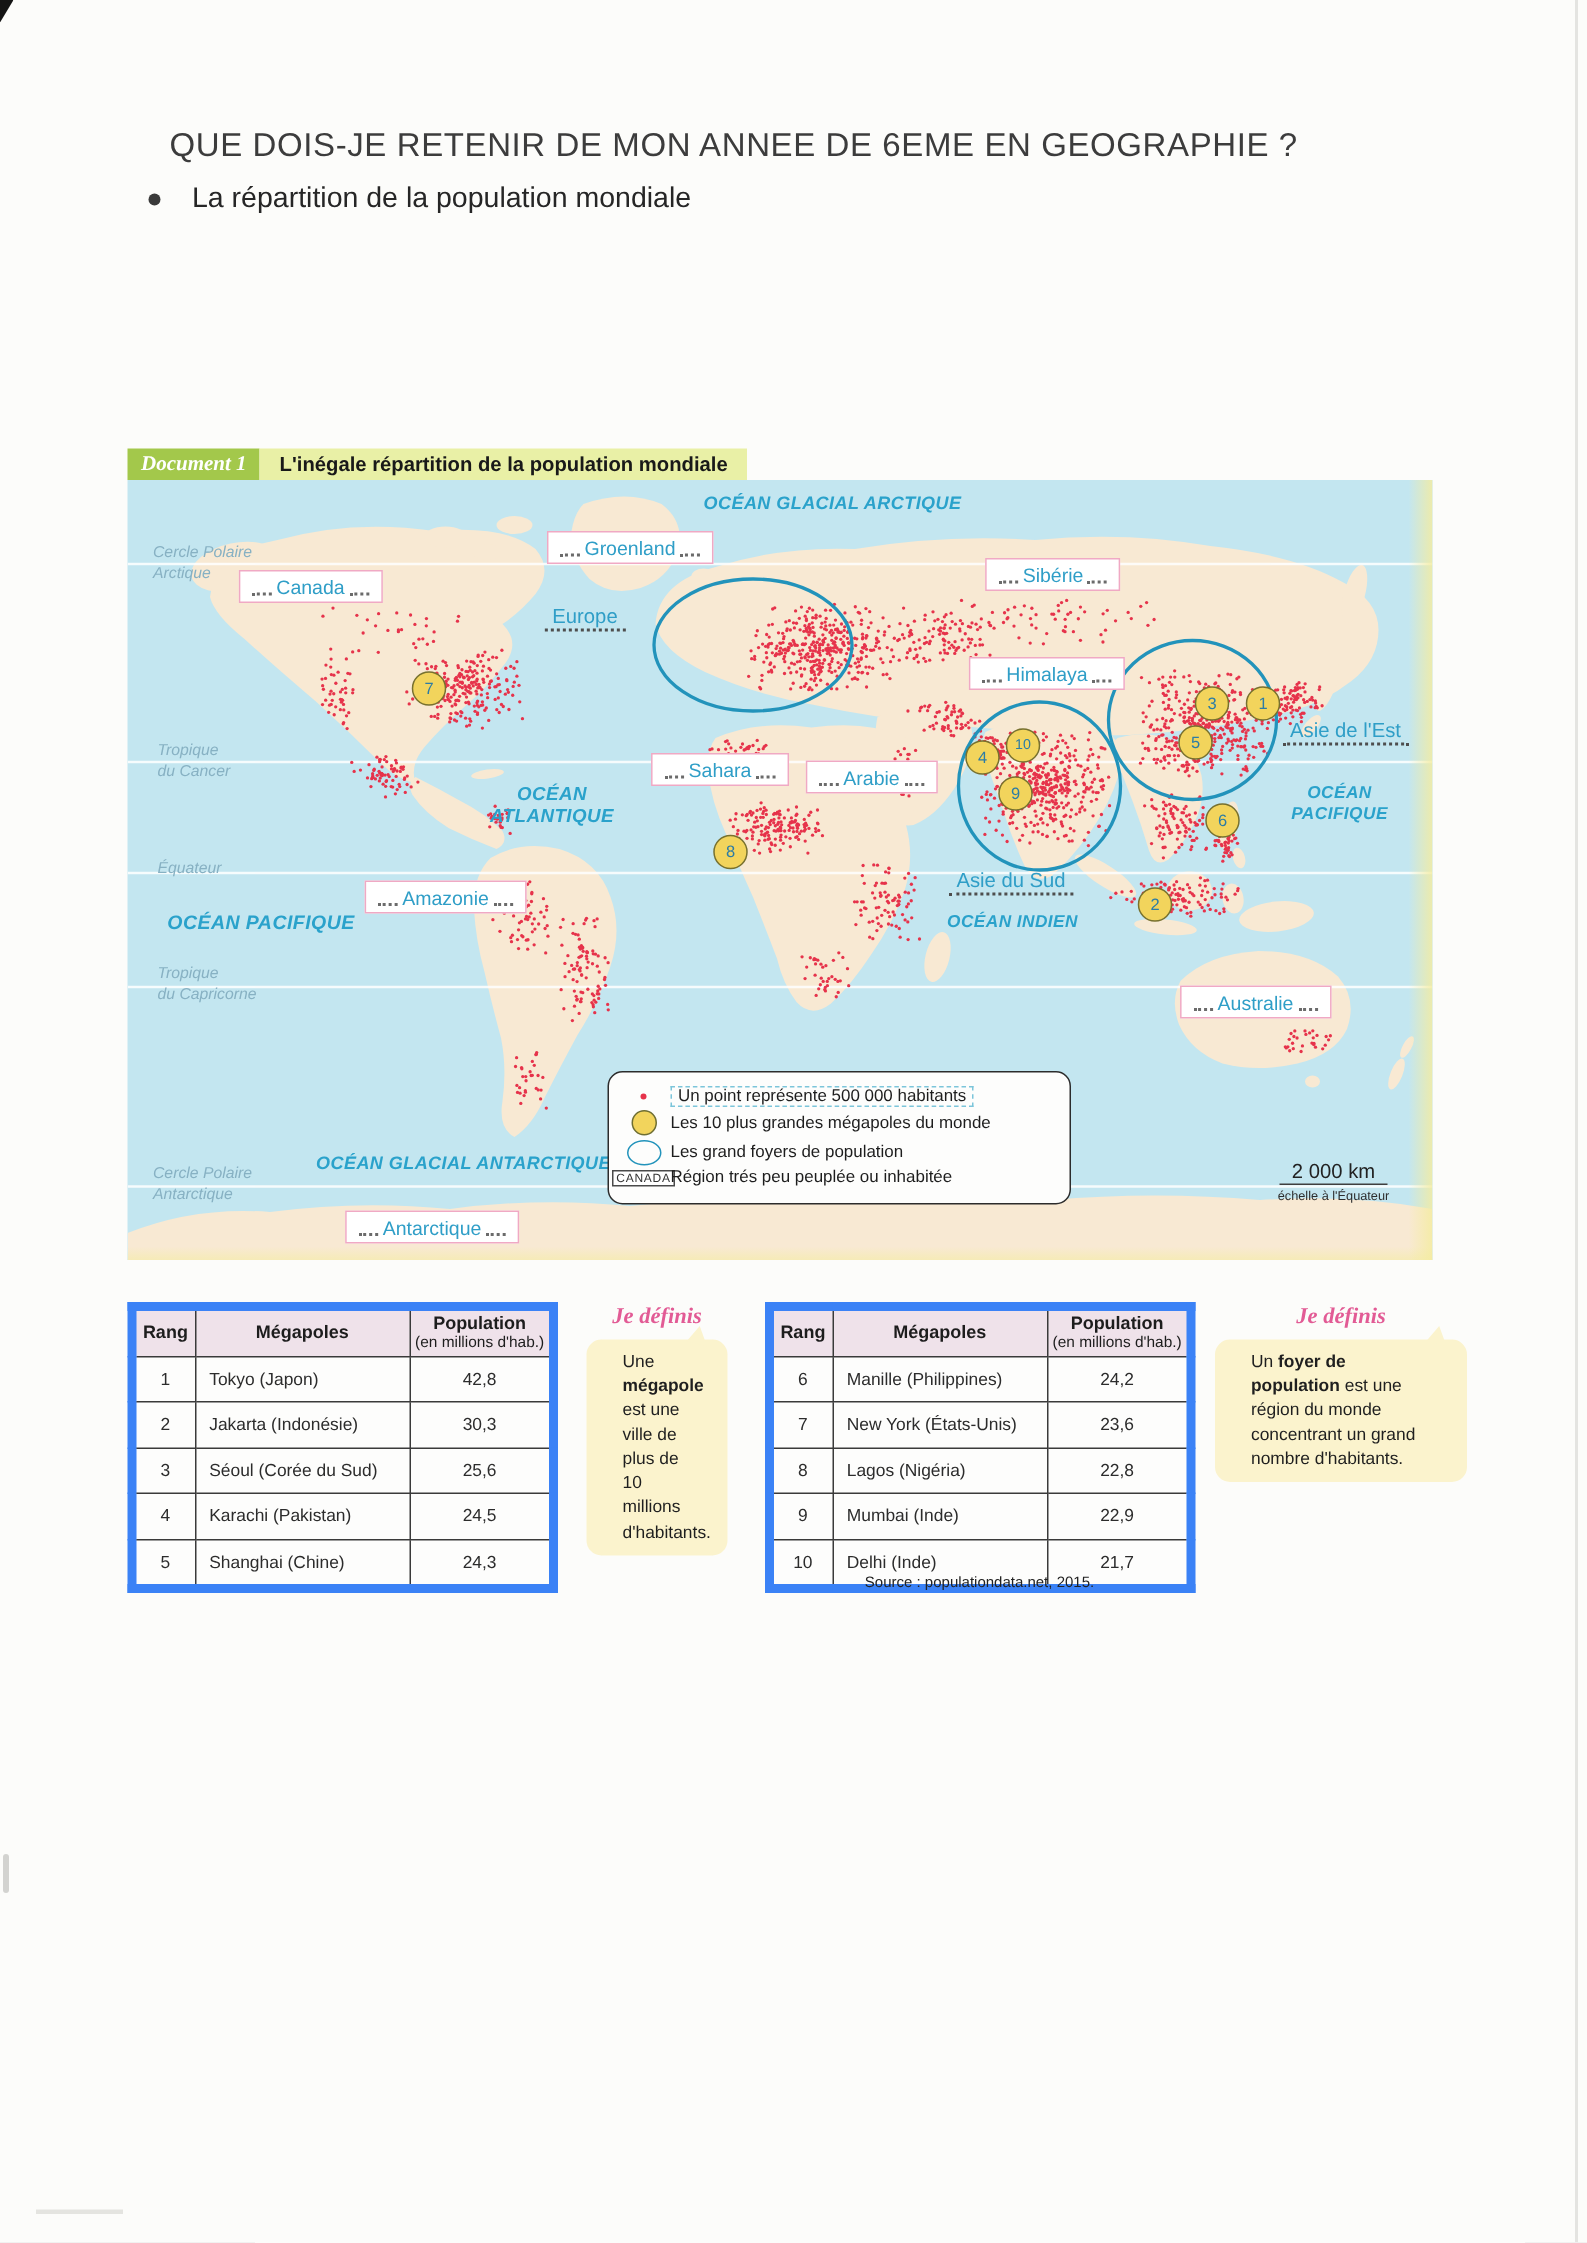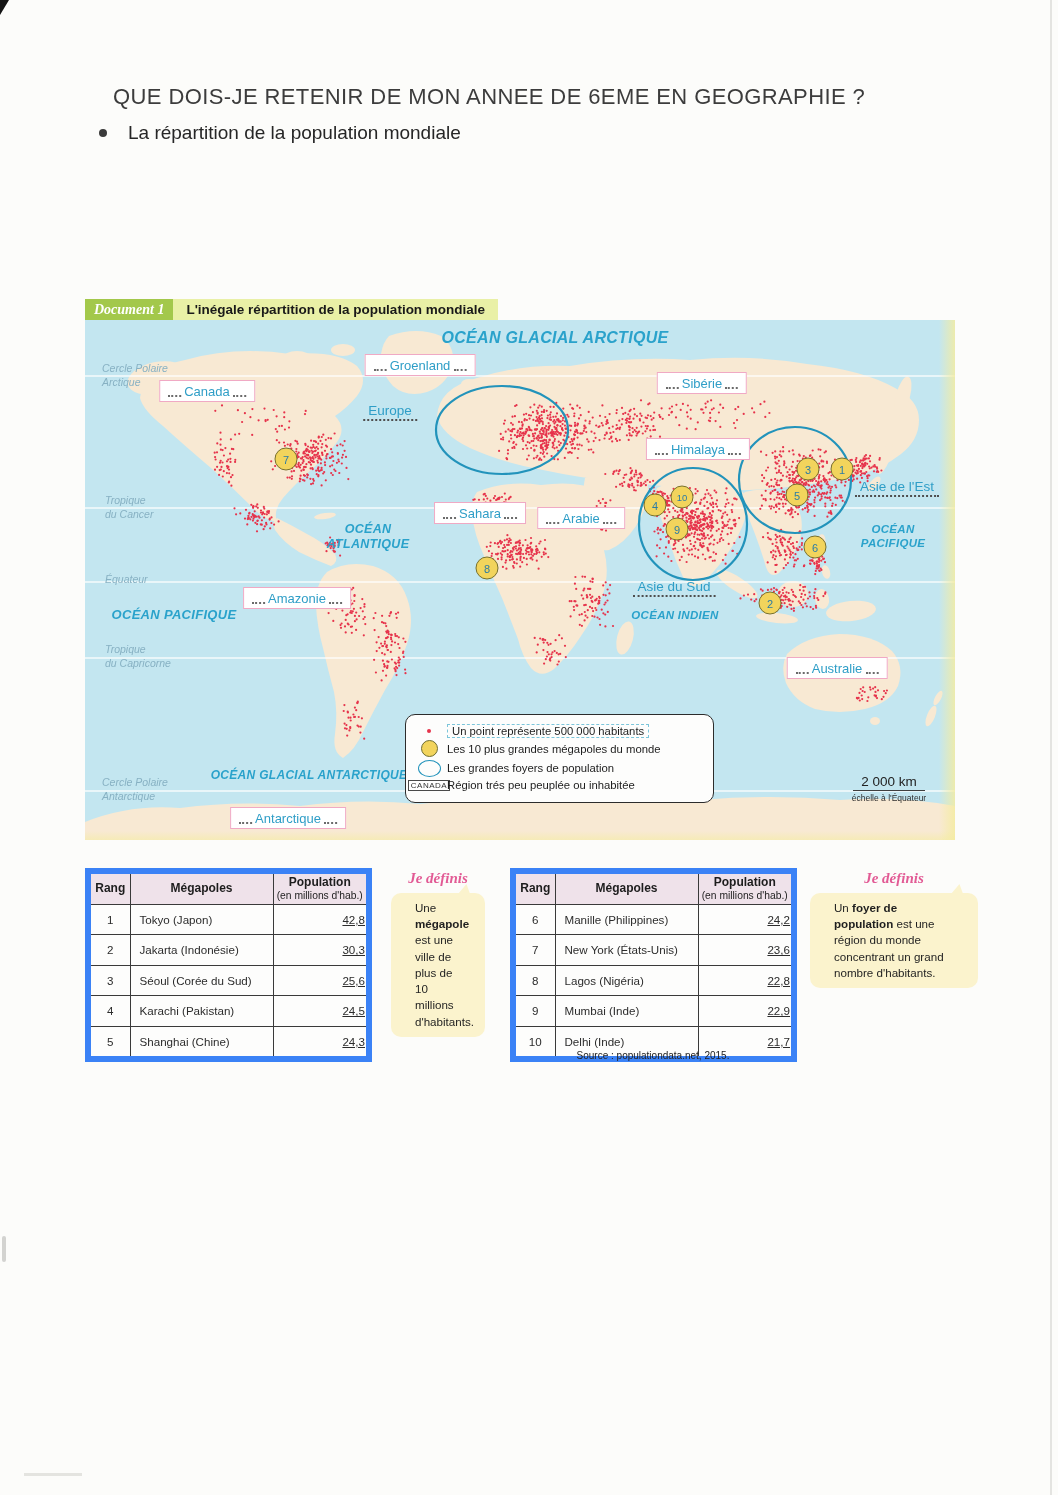--- a/index.html
+++ b/index.html
@@ -60,21 +60,21 @@
 
   
   .bottom{position:absolute;left:0;top:868px;width:1058px;height:230px;}
   .megatable{position:absolute;border-collapse:collapse;table-layout:fixed;background:#fdfdfc;border:6px solid #3b82f6;}
   .megatable th,.megatable td{border:1.3px solid #3a3a3a;}
   .megatable th{background:var(--header-pink);font-size:12px;color:#1d1d1d;padding:2px 2px;line-height:1.15;}
   .megatable th .sub{display:block;font-weight:normal;font-size:10.3px;}
   .megatable td{font-size:11.6px;color:#2c2c2c;height:27.5px;}
   td.rank{text-align:center;}
   td.city{padding-left:9px;}
-  td.pop{text-align:right;text-decoration:underline;}
+  td.pop{text-align:center;}
   #table1{left:85px;top:0;width:281px;}
   #table2{left:510px;top:0;width:286px;}
   .source-line{position:absolute;left:510px;top:182px;width:286px;text-align:center;font-size:10px;color:#222;}
 
   .jedef{position:absolute;}
   #def1{left:391px;top:2px;width:94px;}
   #def2{left:810px;top:2px;width:168px;}
   .jedef-heading{color:var(--definition-pink);font-weight:bold;font-style:italic;font-size:15px;
                  text-align:center;font-family:"Liberation Serif",serif;}
   .jedef-box{margin-top:6px;background:#fbf3cd;border-radius:10px;padding:7px 24px;font-size:11.6px;
@@ -2964,21 +2964,21 @@
             <circle cx="190.8" cy="109.1" r="1.1"></circle>
           </g>
         <g id="foyers" fill="none" stroke="var(--foyer-blue)" stroke-width="2.2">
             <ellipse cx="417" cy="110" rx="66" ry="44"></ellipse>
             <ellipse cx="710" cy="160" rx="56" ry="53"></ellipse>
             <ellipse cx="608" cy="204" rx="54" ry="56"></ellipse>
           </g>
       </svg>
 
       <div class="overlays" id="overlays">
-          <div class="ocean-label" style="left: 470px; top: 8px; width: 260px; font-size: 16px;">OCÉAN GLACIAL ARCTIQUE</div>
+          <div class="ocean-label" style="left: 470px; top: 8px; width: 260px; font-size: 12px;">OCÉAN GLACIAL ARCTIQUE</div>
           <div class="ocean-label" style="left: 283px; top: 202px; width: 112px; font-size: 12.5px;">OCÉAN ATLANTIQUE</div>
           <div class="ocean-label" style="left: 89px; top: 287px; width: 220px; font-size: 13px;">OCÉAN PACIFIQUE</div>
           <div class="ocean-label" style="left: 808px; top: 203px; width: 92px; font-size: 11.5px;">OCÉAN PACIFIQUE</div>
           <div class="ocean-label" style="left: 590px; top: 289px; width: 180px; font-size: 11.5px;">OCÉAN INDIEN</div>
           <div class="ocean-label" style="left: 224px; top: 448px; width: 330px; font-size: 12px;">OCÉAN GLACIAL ANTARCTIQUE</div>
           <div class="lat-label" style="left: 17px; top: 42px;">
             <div>Cercle Polaire</div>
             <div>Arctique</div>
           </div>
           <div class="lat-label" style="left: 20px; top: 174px;">
@@ -3049,21 +3049,21 @@
             <div class="legend-row">
               <div class="legend-iconcol">
                 <span class="li-megapole"></span>
               </div>
               <span class="legend-text">Les 10 plus grandes mégapoles du monde</span>
             </div>
             <div class="legend-row">
               <div class="legend-iconcol">
                 <span class="li-foyer"></span>
               </div>
-              <span class="legend-text">Les grandes foyers de population</span>
+              <span class="legend-text">Les grand foyers de population</span>
             </div>
             <div class="legend-row">
               <div class="legend-iconcol">
                 <span class="li-chip">CANADA</span>
               </div>
               <span class="legend-text">Région trés peu peuplée ou inhabitée</span>
             </div>
           </div>
       </div>
 

